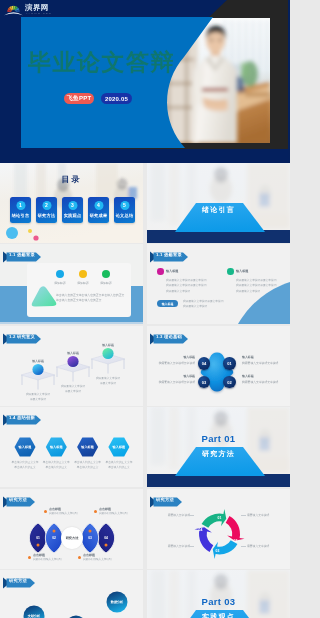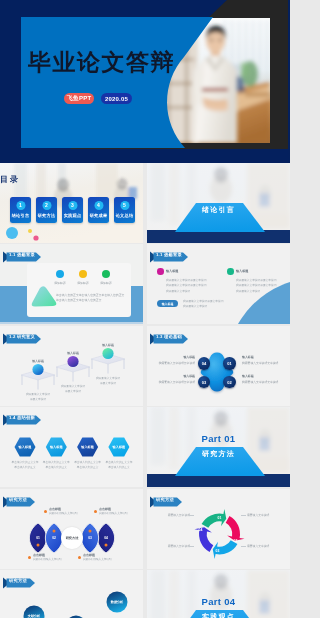--- a/index.html
+++ b/index.html
@@ -3,34 +3,34 @@
 <meta charset="utf-8">
 <style>
   *{margin:0;padding:0;box-sizing:border-box}
   html,body{width:290px;height:618px;overflow:hidden;background:#e9e9e9}
   body{font-family:"Liberation Sans",sans-serif}
   .page{position:relative;width:290px;height:618px;background:#e9e9e9;overflow:hidden}
 
   
   .hero{position:absolute;left:0;top:0;width:290px;height:163px;background:#04205e;overflow:hidden}
   .hero-svg{position:absolute;left:0;top:0}
-  .hero-title{position:absolute;left:28px;top:51px;color:#0f172a;font-size:23px;font-weight:700;letter-spacing:1.5px;line-height:1;white-space:nowrap}
+  .hero-title{position:absolute;left:28px;top:51px;color:#0f766e;font-size:23px;font-weight:700;letter-spacing:1.5px;line-height:1;white-space:nowrap}
   .pill{position:absolute;height:11px;border-radius:6px;display:flex;align-items:center;justify-content:center;color:#fff;font-size:6px;font-weight:700;letter-spacing:.2px}
   .pill-a{left:64px;top:93px;width:30px;background:#ee5a52}
   .pill-b{left:101px;top:93px;width:31px;background:#1733a8}
 
   
   .logo{position:absolute;left:2px;top:1px;width:56px;height:16px}
 
 
   
   .sbg{position:absolute;left:0;top:0;width:143px;height:80px}
 
   
-  .toc-title{position:absolute;left:0;top:11px;width:143px;text-align:left;color:#13306e;font-size:8px;font-weight:700;letter-spacing:2px;font-family:"Liberation Serif",serif}
+  .toc-title{position:absolute;left:0;top:11px;width:143px;text-align:center;color:#13306e;font-size:8px;font-weight:700;letter-spacing:2px;font-family:"Liberation Serif",serif}
   .toc-cards{position:absolute;left:0;top:0;width:143px;height:80px}
   .toc-card{position:absolute;top:34px;width:21px;height:26px;border-radius:2.5px;background:linear-gradient(160deg,#1545bb 0%,#0b7cd2 100%);box-shadow:0 1px 2px rgba(0,0,0,.18)}
   .toc-card .num{position:absolute;left:50%;top:4px;transform:translateX(-50%);width:9px;height:9px;border-radius:50%;background:#21b7f2;color:#fff;font-size:5px;font-weight:700;display:flex;align-items:center;justify-content:center;line-height:1}
   .toc-card .cap{position:absolute;left:0;top:16px;width:21px;text-align:center;color:#fff;font-size:4.2px;font-weight:700;letter-spacing:.2px}
 
   
   .part-en{position:absolute;left:0;top:26px;width:143px;text-align:center;color:#1167c4;font-size:9.5px;font-weight:700;letter-spacing:.3px;line-height:11px}
   .part-cn{position:absolute;left:0;top:42px;width:143px;text-align:center;color:#fff;font-size:7px;font-weight:700;letter-spacing:1.2px;line-height:9px}
 
   
@@ -195,20 +195,35 @@
 
           <path d="M196 70 q-5 17 -2 33 l10 3 q-4 -18 0 -34 z" fill="#efece6"></path>
         </g>
       </g>
 
       <path d="M21 17 H213 L184 57 A68 68 0 0 0 185 148 H21 Z" fill="#0070c0"></path>
     </svg>
     <div class="hero-title">毕业论文答辩</div>
     <div class="pill pill-a">飞鱼PPT</div>
     <div class="pill pill-b">2020.05</div>
+    <div class="logo">
+      <svg width="56" height="17" viewBox="0 0 56 17">
+        <path d="M5.20 10.87 A6.30 6.30 0 0 1 5.63 8.71 L9.45 10.20 A2.20 2.20 0 0 0 9.30 10.95 Z" fill="#c8322f"></path>
+        <path d="M5.73 8.47 A6.30 6.30 0 0 1 6.95 6.64 L9.91 9.48 A2.20 2.20 0 0 0 9.49 10.12 Z" fill="#e05a20"></path>
+        <path d="M7.14 6.45 A6.30 6.30 0 0 1 8.97 5.23 L10.62 8.99 A2.20 2.20 0 0 0 9.98 9.41 Z" fill="#efa227"></path>
+        <path d="M9.21 5.13 A6.30 6.30 0 0 1 11.37 4.70 L11.45 8.80 A2.20 2.20 0 0 0 10.70 8.95 Z" fill="#ead93a"></path>
+        <path d="M11.63 4.70 A6.30 6.30 0 0 1 13.79 5.13 L12.30 8.95 A2.20 2.20 0 0 0 11.55 8.80 Z" fill="#8cc63e"></path>
+        <path d="M14.03 5.23 A6.30 6.30 0 0 1 15.86 6.45 L13.02 9.41 A2.20 2.20 0 0 0 12.38 8.99 Z" fill="#3aa94e"></path>
+        <path d="M16.05 6.64 A6.30 6.30 0 0 1 17.27 8.47 L13.51 10.12 A2.20 2.20 0 0 0 13.09 9.48 Z" fill="#2f88c8"></path>
+        <path d="M17.37 8.71 A6.30 6.30 0 0 1 17.80 10.87 L13.70 10.95 A2.20 2.20 0 0 0 13.55 10.20 Z" fill="#1f55a0"></path>
+        <path d="M2.2 14.2 Q11.5 8.4 20.8 14.2 Q11.5 10.6 2.2 14.2 Z" fill="#dfe8f3"></path>
+      </svg>
+      <div class="logo-name">演界网</div>
+      <div class="logo-sub">YANJIE.COM</div>
+  </div>
 
   <div class="grid">
 
     <div class="slide c0 r0">
       <svg class="sbg" width="143" height="80" viewBox="0 0 143 80">
         <defs>
           <linearGradient id="tocbg" x1="0" y1="0" x2="0.3" y2="1">
             <stop offset="0" stop-color="#f4f6f8"></stop>
               <stop offset="0.45" stop-color="#f2efe9"></stop>
             <stop offset="1" stop-color="#f7f2ea"></stop>
@@ -728,18 +743,18 @@
           <ellipse cx="118" cy="30" rx="6" ry="8" fill="#cfcabf"></ellipse>
           <rect x="112" y="30" width="11" height="14" rx="1.5" fill="#2b68c0" opacity="0.6"></rect>
           <rect x="60" y="50" width="83" height="16" fill="#e3dcce"></rect>
         </g>
         <rect width="143" height="80" fill="#f2f4f6" opacity="0.42"></rect>
 
         <rect x="0" y="67" width="143" height="13" fill="#10306e"></rect>
 
         <path d="M49 40 H96 L118 69 H28 Z" fill="url(#trapg2)"></path>
       </svg>
-      <div class="part-en">Part 04</div>
+      <div class="part-en">Part 03</div>
       <div class="part-cn">实践观点</div>
     </div>
   </div>
 
 </div>
 
 </body></html>

